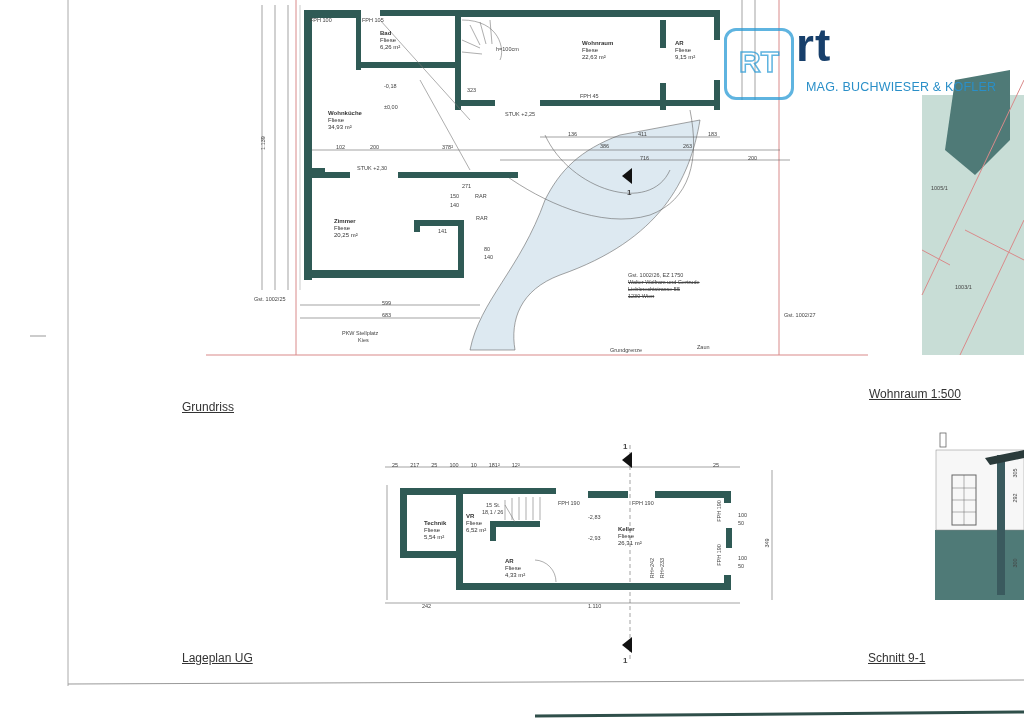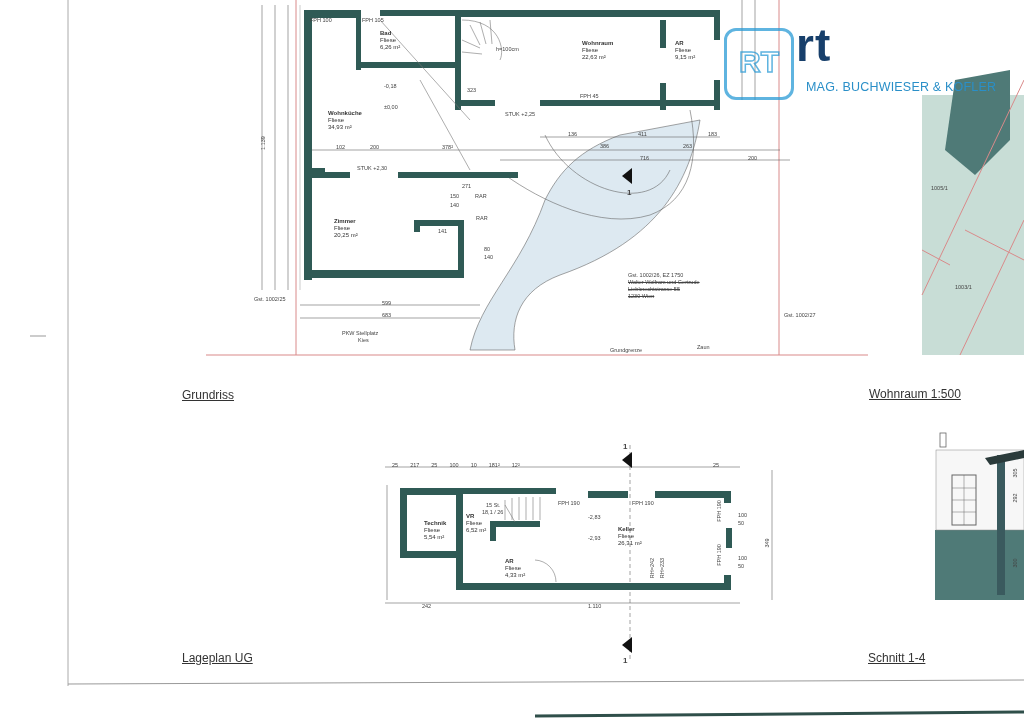--- a/index.html
+++ b/index.html
@@ -140,24 +140,24 @@
 </svg>
 
 <div class="abs" style="left:724px;top:24px;width:290px;height:80px;">
   <div class="abs" style="left:0;top:4px;width:64px;height:66px;border:3px solid #2a9bd6;border-radius:12px;opacity:0.75;">
     <span style="position:absolute;left:12px;top:14px;font-size:30px;font-weight:bold;color:transparent;-webkit-text-stroke:1.5px #2a9bd6;">RT</span>
   </div>
   <span class="logo-word" style="left:72px;top:-6px;color:#173f6b;">rt</span>
   <span class="logo-sub" style="left:82px;top:56px;">MAG. BUCHWIESER &amp; KOFLER</span>
 </div>
 
-<span class="caption" style="left:182px;top:388px;">Grundriss</span>
+<span class="caption" style="left:182px;top:400px;">Grundriss</span>
 <span class="caption" style="left:869px;top:387px;">Wohnraum 1:500</span>
 <span class="caption" style="left:182px;top:651px;">Lageplan UG</span>
-<span class="caption" style="left:868px;top:651px;">Schnitt 1-4</span>
+<span class="caption" style="left:868px;top:651px;">Schnitt 9-1</span>
 
 <div class="room-label" style="left:380px;top:30px;">
   <b>Bad</b>
   <span>Fliese</span><br>
   <span>6,26 m²</span>
 </div>
 <div class="room-label" style="left:328px;top:110px;">
   <b>Wohnküche</b>
   <span>Fliese</span><br>
   <span>34,93 m²</span>

